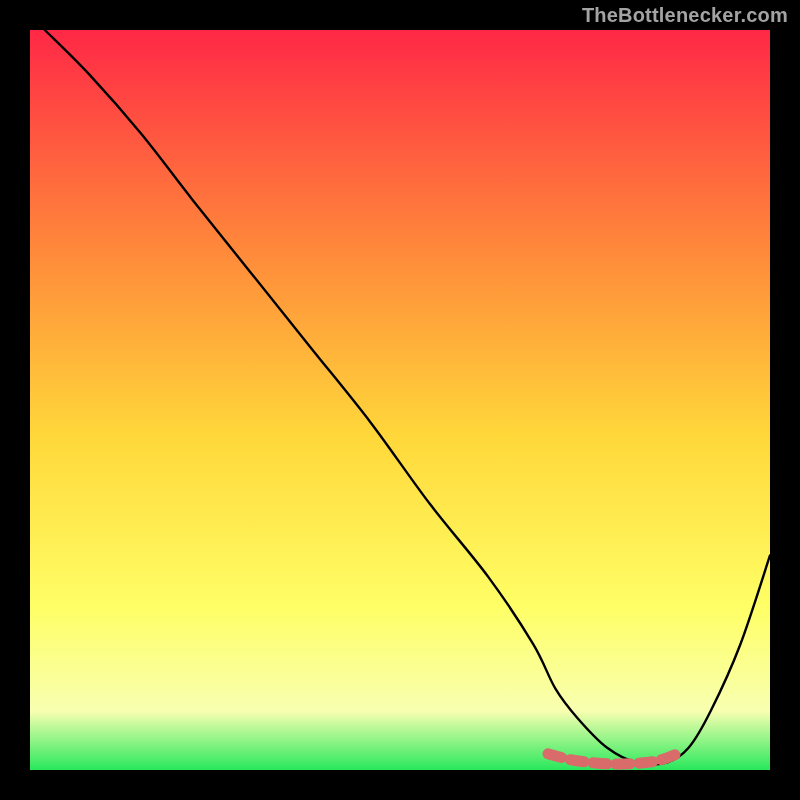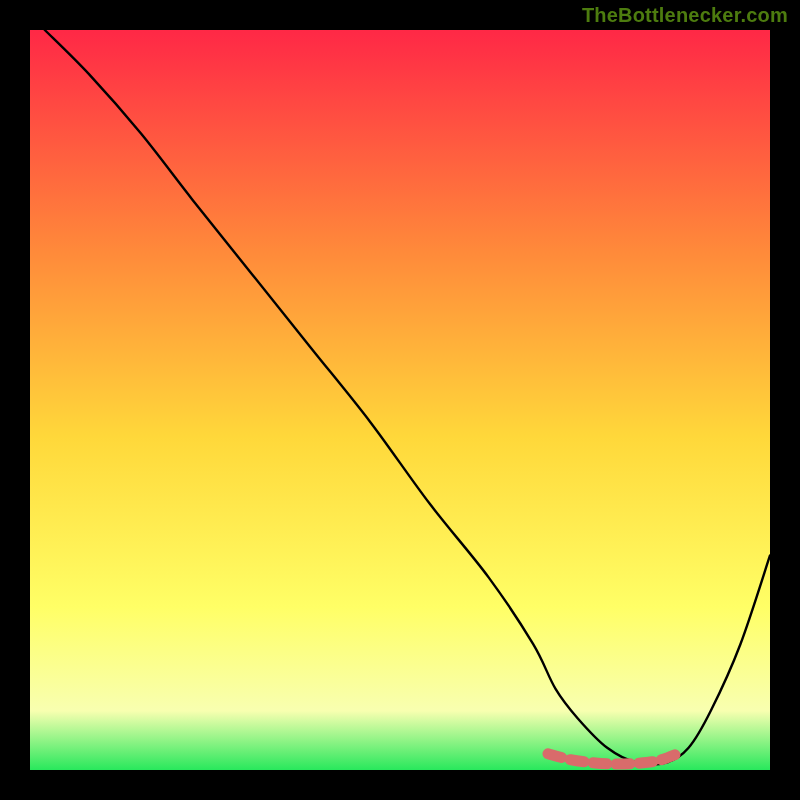--- a/index.html
+++ b/index.html
@@ -15,21 +15,21 @@
     width: 800px;
     height: 800px;
   }
   .watermark {
     position: absolute;
     top: 4px;
     right: 12px;
     font-family: Arial, Helvetica, sans-serif;
     font-size: 20px;
     font-weight: bold;
-    color: #4d7c0f;
+    color: #a3a3a3;
     z-index: 20;
     letter-spacing: 0.2px;
   }
   svg.plot {
     position: absolute;
     top: 0;
     left: 0;
     width: 800px;
     height: 800px;
   }

